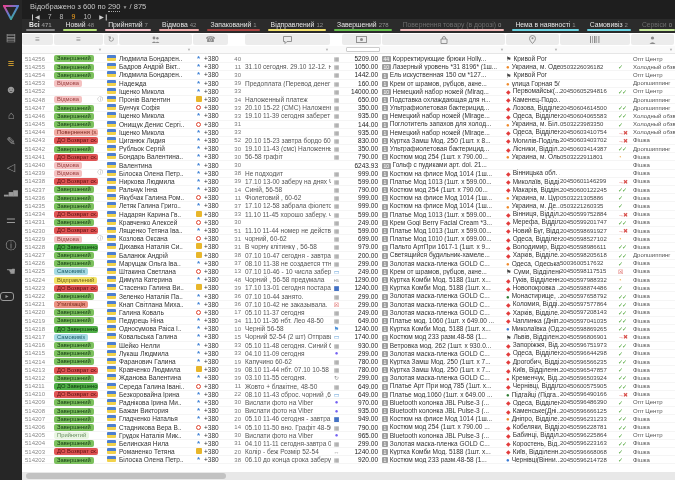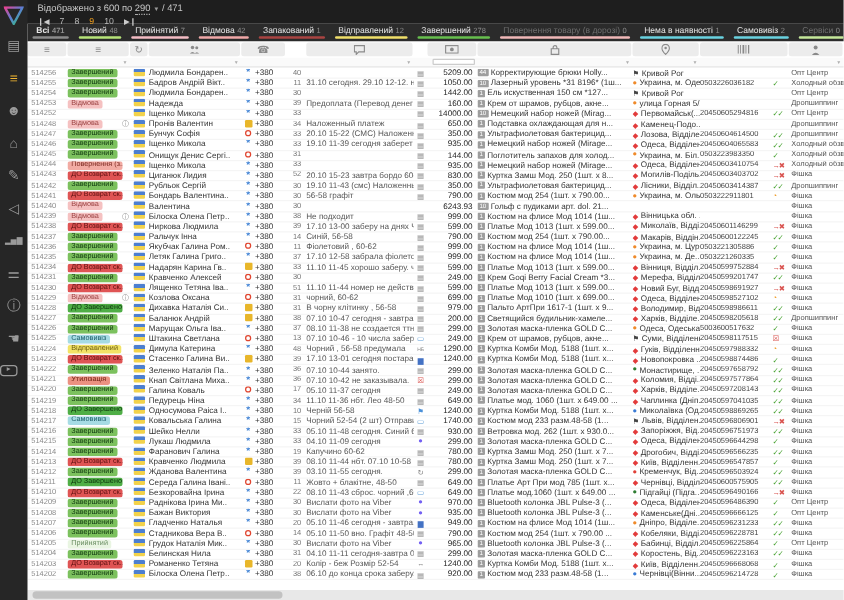--- a/index.html
+++ b/index.html
@@ -111,21 +111,21 @@
         <div class="sb-icon">☚</div>
         <div class="sb-icon" style="border: 1px solid rgb(154, 154, 154); border-radius: 3px; width: 14px; height: 9px; line-height: 7px; font-size: 6px; margin: 8px 0px;">▸</div>
       </div>
   </div>
 
   <div class="topbar">
     <div class="range-line">
       <span>Відображено з 600 по</span>
       <span class="hl">290</span>
       <span class="caret">▼</span>
-      <span>/ 471</span>
+      <span>/ 875</span>
     </div>
     <div class="pager">
       <span class="nav">❙◀</span>
       <span id="pages" style="display: flex; gap: 8px;">
           <span class="pg">7</span>
           <span class="pg">8</span>
           <span class="pg cur">9</span>
           <span class="pg">10</span>
         </span>
       <span class="nav">▶❙</span>

